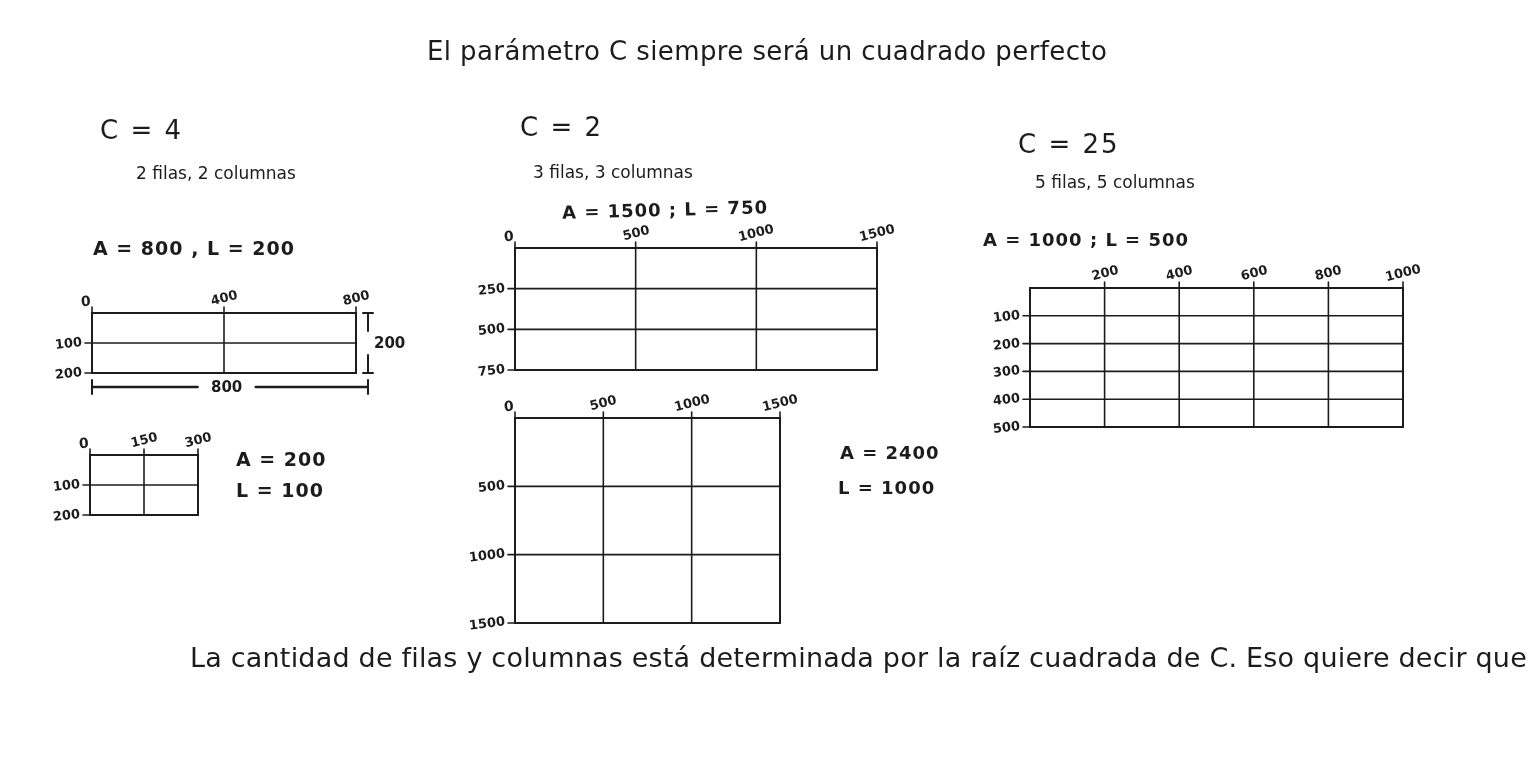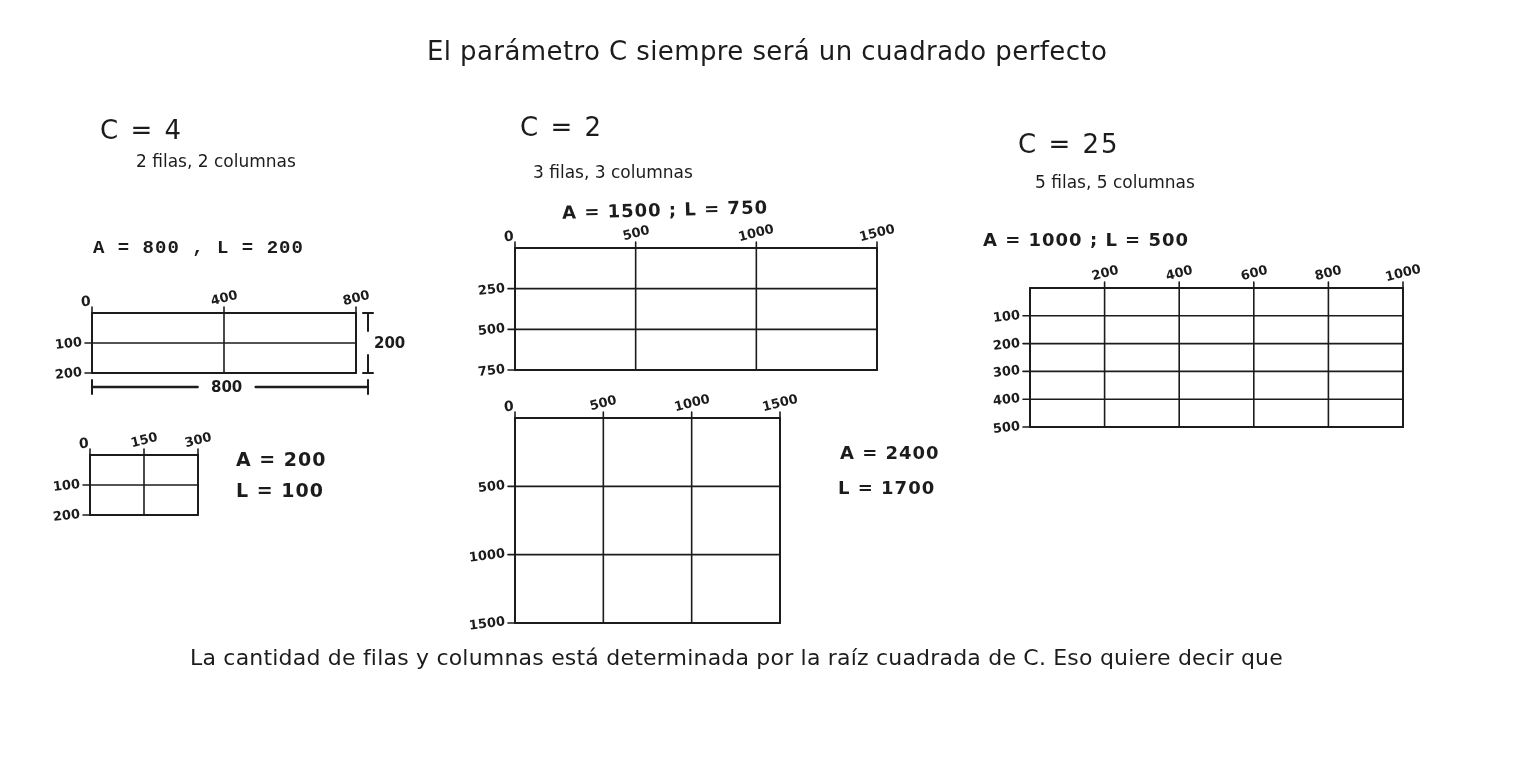--- a/index.html
+++ b/index.html
@@ -9,40 +9,40 @@
     background:#ffffff;
     font-family:"DejaVu Sans",sans-serif;
     color:#1c1c1c;
     overflow:hidden;
   }
   .abs{position:absolute;white-space:nowrap;}
   .title{font-size:26px;letter-spacing:.4px;}
   .heading{font-size:26px;letter-spacing:2px;}
   .subheading{font-size:17px;}
   .formula{font-size:18px;font-weight:700;letter-spacing:1px;}
-  .footer{font-size:22px;line-height:31px;letter-spacing:.2px;white-space:nowrap;}
+  .footer{font-size:27px;line-height:31px;letter-spacing:.2px;white-space:nowrap;}
   .grid-host{position:absolute;}
   .tick{position:absolute;font-size:13px;font-weight:700;white-space:nowrap;}
   .xtick{top:-23px;transform:translateX(-50%) rotate(-14deg);}
   .xtick-zero{top:-20px;font-size:14px;transform:translateX(-115%) rotate(-4deg);}
   .ytick{left:-10px;transform:translate(-100%,-50%) rotate(-7deg);}
   .dim{position:absolute;font-size:15px;font-weight:700;white-space:nowrap;}
   .dim-w{transform:translate(-50%,-50%);background:#fff;padding:0 5px;}
   .dim-h{transform:translateY(-50%);}
 </style>
 </head>
 <body>
 
 <div class="page">
 
   <div class="abs title" style="left:427px;top:36px;">El parámetro C siempre será un cuadrado perfecto</div>
 
   <div class="abs heading" style="left:100px;top:115px;">C = 4</div>
-  <div class="abs subheading" style="left:136px;top:151px;">2 filas, 2 columnas</div>
-  <div class="abs formula" style="left:93px;top:237px;font-size:19px;font-family:Liberation Mono, monospace;">A = 800 ,   L = 200</div>
+  <div class="abs subheading" style="left:136px;top:163px;">2 filas, 2 columnas</div>
+  <div class="abs formula" style="left:93px;top:237px;font-size:19px;">A = 800 ,   L = 200</div>
   <div class="grid-host" style="left: 92px; top: 313px; width: 264px; height: 60px;">
       <svg width="344" height="140" viewBox="-40 -40 344 140" style="position: absolute; left: -40px; top: -40px; overflow: visible;">
         <line x1="0" y1="0" x2="264" y2="0" stroke="#1c1c1c" stroke-width="2" stroke-linecap="round"></line>
         <line x1="0" y1="60" x2="264" y2="60" stroke="#1c1c1c" stroke-width="2" stroke-linecap="round"></line>
         <line x1="0" y1="0" x2="0" y2="60" stroke="#1c1c1c" stroke-width="2" stroke-linecap="round"></line>
         <line x1="264" y1="0" x2="264" y2="60" stroke="#1c1c1c" stroke-width="2" stroke-linecap="round"></line>
         <line x1="132" y1="0" x2="132" y2="60" stroke="#1c1c1c" stroke-width="1.6" stroke-linecap="round"></line>
         <line x1="0" y1="30" x2="264" y2="30" stroke="#1c1c1c" stroke-width="1.6" stroke-linecap="round"></line>
         <line x1="0" y1="-6" x2="0" y2="0" stroke="#1c1c1c" stroke-width="1.6" stroke-linecap="round"></line>
         <line x1="132" y1="-6" x2="132" y2="0" stroke="#1c1c1c" stroke-width="1.6" stroke-linecap="round"></line>
@@ -138,21 +138,21 @@
       </svg>
       <span class="tick xtick-zero" style="left: 0px;">0</span>
       <span class="tick xtick" style="left: 88.3245px;">500</span>
       <span class="tick xtick" style="left: 176.675px;">1000</span>
       <span class="tick xtick" style="left: 265px;">1500</span>
       <span class="tick ytick" style="top: 68.3265px;">500</span>
       <span class="tick ytick" style="top: 136.673px;">1000</span>
       <span class="tick ytick" style="top: 205px;">1500</span>
     </div>
   <div class="abs formula" style="left:840px;top:442px;">A = 2400</div>
-  <div class="abs formula" style="left:838px;top:477px;">L = 1700</div>
+  <div class="abs formula" style="left:838px;top:477px;">L = 1000</div>
 
   <div class="abs heading" style="left:1018px;top:129px;">C = 25</div>
   <div class="abs subheading" style="left:1035px;top:172px;">5 filas, 5 columnas</div>
   <div class="abs formula" style="left:983px;top:229px;">A = 1000  ;   L = 500</div>
   <div class="grid-host" style="left: 1030px; top: 288px; width: 373px; height: 139px;">
       <svg width="453" height="219" viewBox="-40 -40 453 219" style="position: absolute; left: -40px; top: -40px; overflow: visible;">
         <line x1="0" y1="0" x2="373" y2="0" stroke="#1c1c1c" stroke-width="2" stroke-linecap="round"></line>
         <line x1="0" y1="139" x2="373" y2="139" stroke="#1c1c1c" stroke-width="2" stroke-linecap="round"></line>
         <line x1="0" y1="0" x2="0" y2="139" stroke="#1c1c1c" stroke-width="2" stroke-linecap="round"></line>
         <line x1="373" y1="0" x2="373" y2="139" stroke="#1c1c1c" stroke-width="2" stroke-linecap="round"></line>

